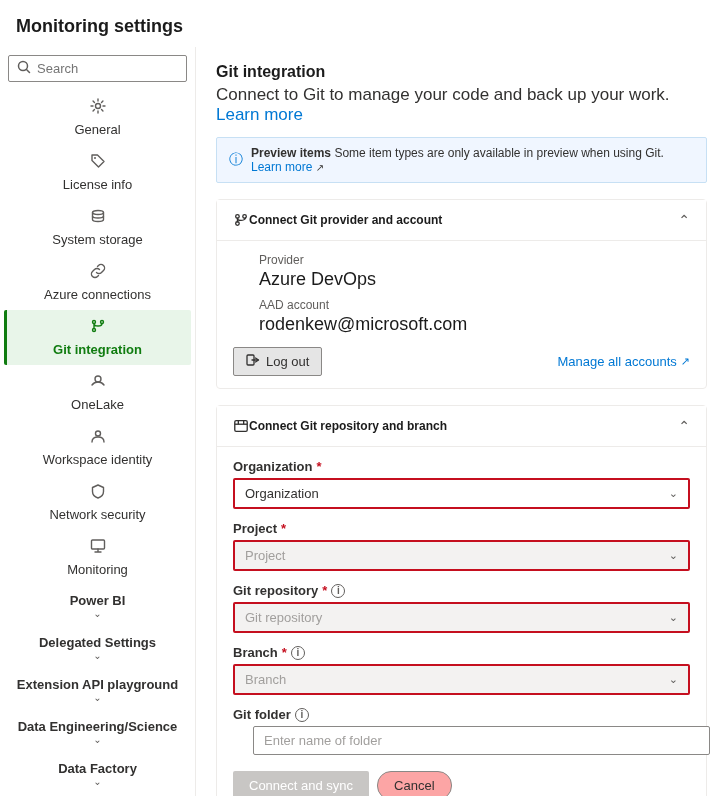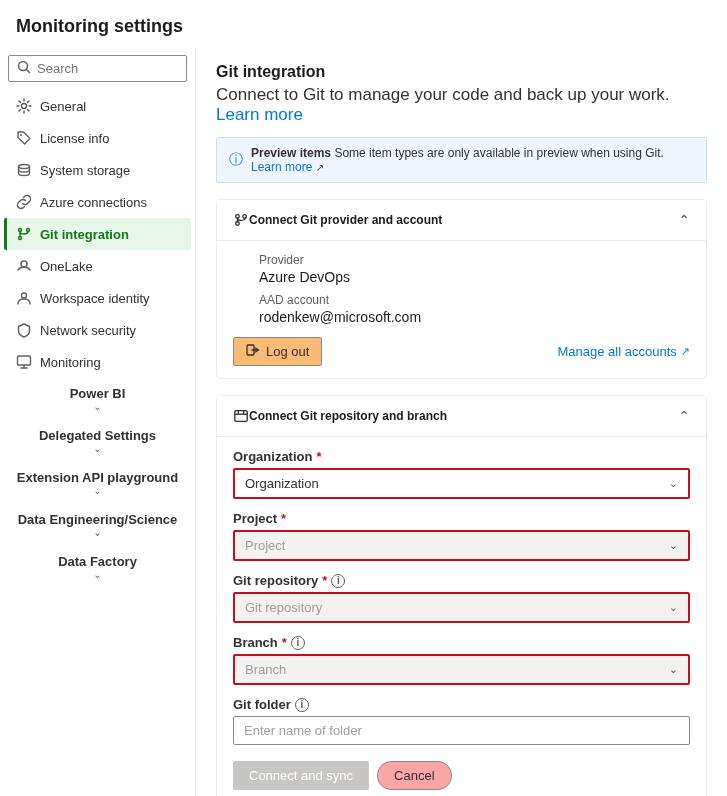--- a/index.html
+++ b/index.html
@@ -59,20 +59,21 @@
       flex-shrink: 0;
     }
     .sidebar-item {
       display: flex;
       align-items: center;
       padding: 8px 12px;
       cursor: pointer;
       gap: 8px;
       border-radius: 2px;
       margin: 0 4px;
+      flex-direction: column;
     }
     .sidebar-item.active {
       background: #e8f5e9;
       border-left: 3px solid #107c10;
       padding-left: 9px;
     }
     .sidebar-item.active .sidebar-label {
       color: #107c10;
       font-weight: 600;
     }
@@ -172,35 +173,35 @@
     .provider-row {
       margin-bottom: 8px;
       margin-left: 26px;
     }
     .provider-label {
       font-size: 12px;
       color: #605e5c;
       margin-bottom: 2px;
     }
     .provider-value {
-      font-size: 14px;
+      font-size: 18px;
       color: #1b1b1b;
     }
     .account-actions {
       display: flex;
       align-items: center;
       justify-content: space-between;
       margin-top: 12px;
     }
     .btn-logout {
       display: flex;
       align-items: center;
       gap: 6px;
       border: 1px solid #8a8886;
-      background: #fdba74;
+      background: #e5e5e5;
       padding: 5px 12px;
       border-radius: 2px;
       cursor: pointer;
       font-size: 13px;
       color: #323130;
     }
     .manage-accounts-link {
       color: #0078d4;
       font-size: 13px;
       text-decoration: none;
@@ -264,20 +265,21 @@
       color: #605e5c;
     }
     .text-input {
       width: 100%;
       border: 1px solid #8a8886;
       border-radius: 2px;
       padding: 6px 10px;
       font-size: 13px;
       color: #323130;
       outline: none;
+      margin-left: 20px;
     }
     .text-input::placeholder {
       color: #a19f9d;
     }
     .form-actions {
       display: flex;
       gap: 8px;
       margin-top: 16px;
     }
     .btn-primary {

